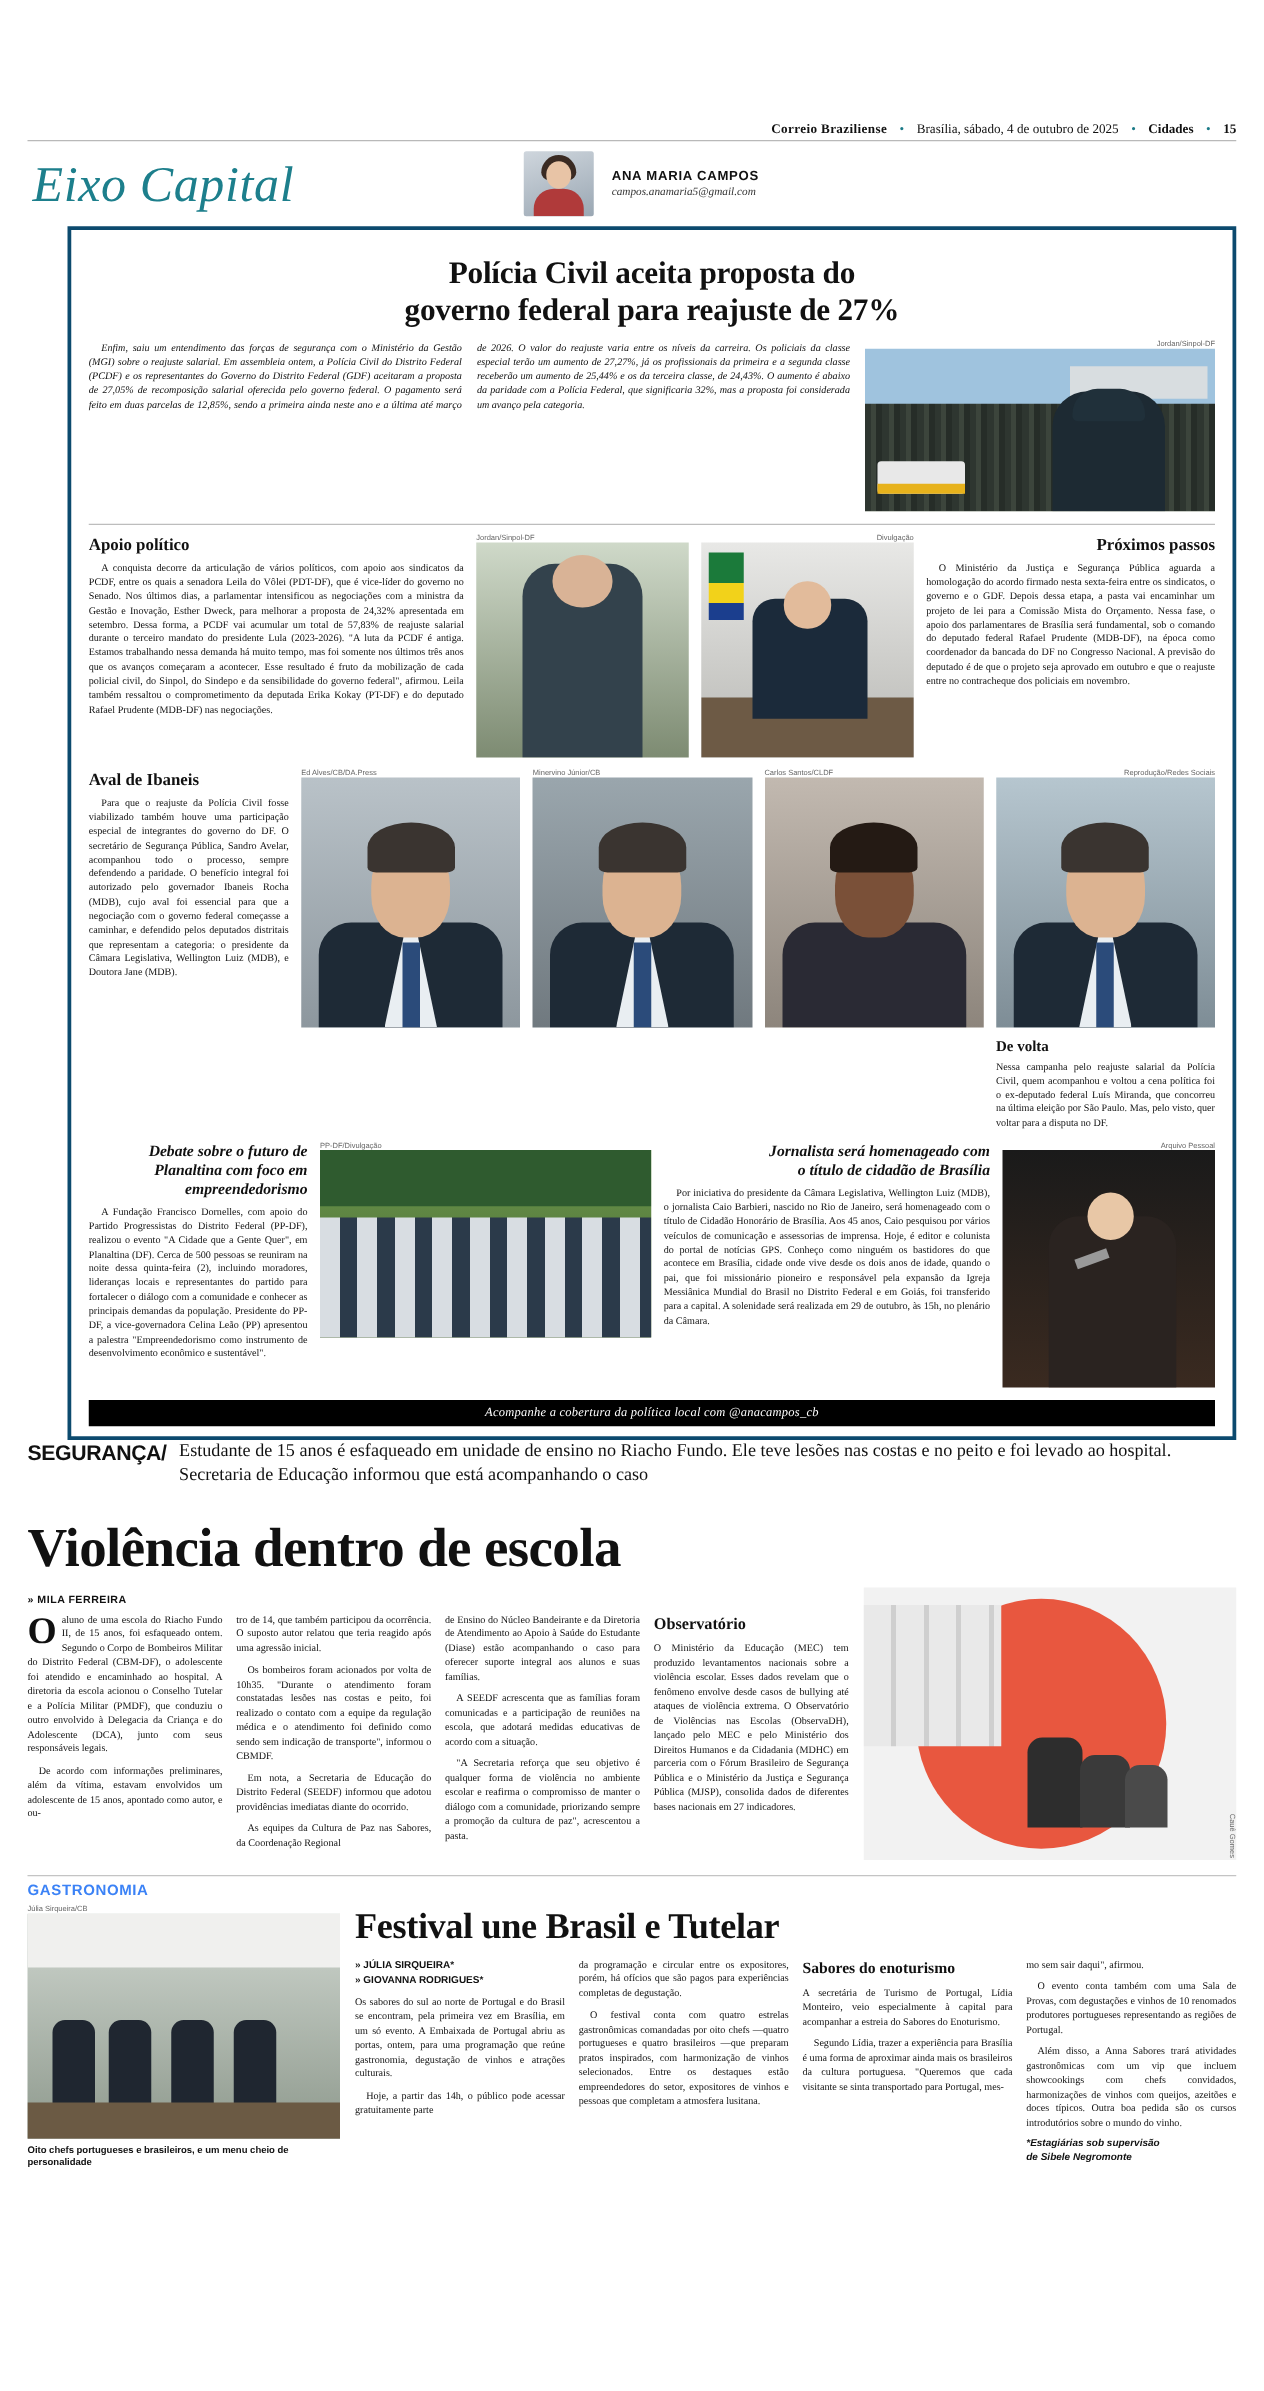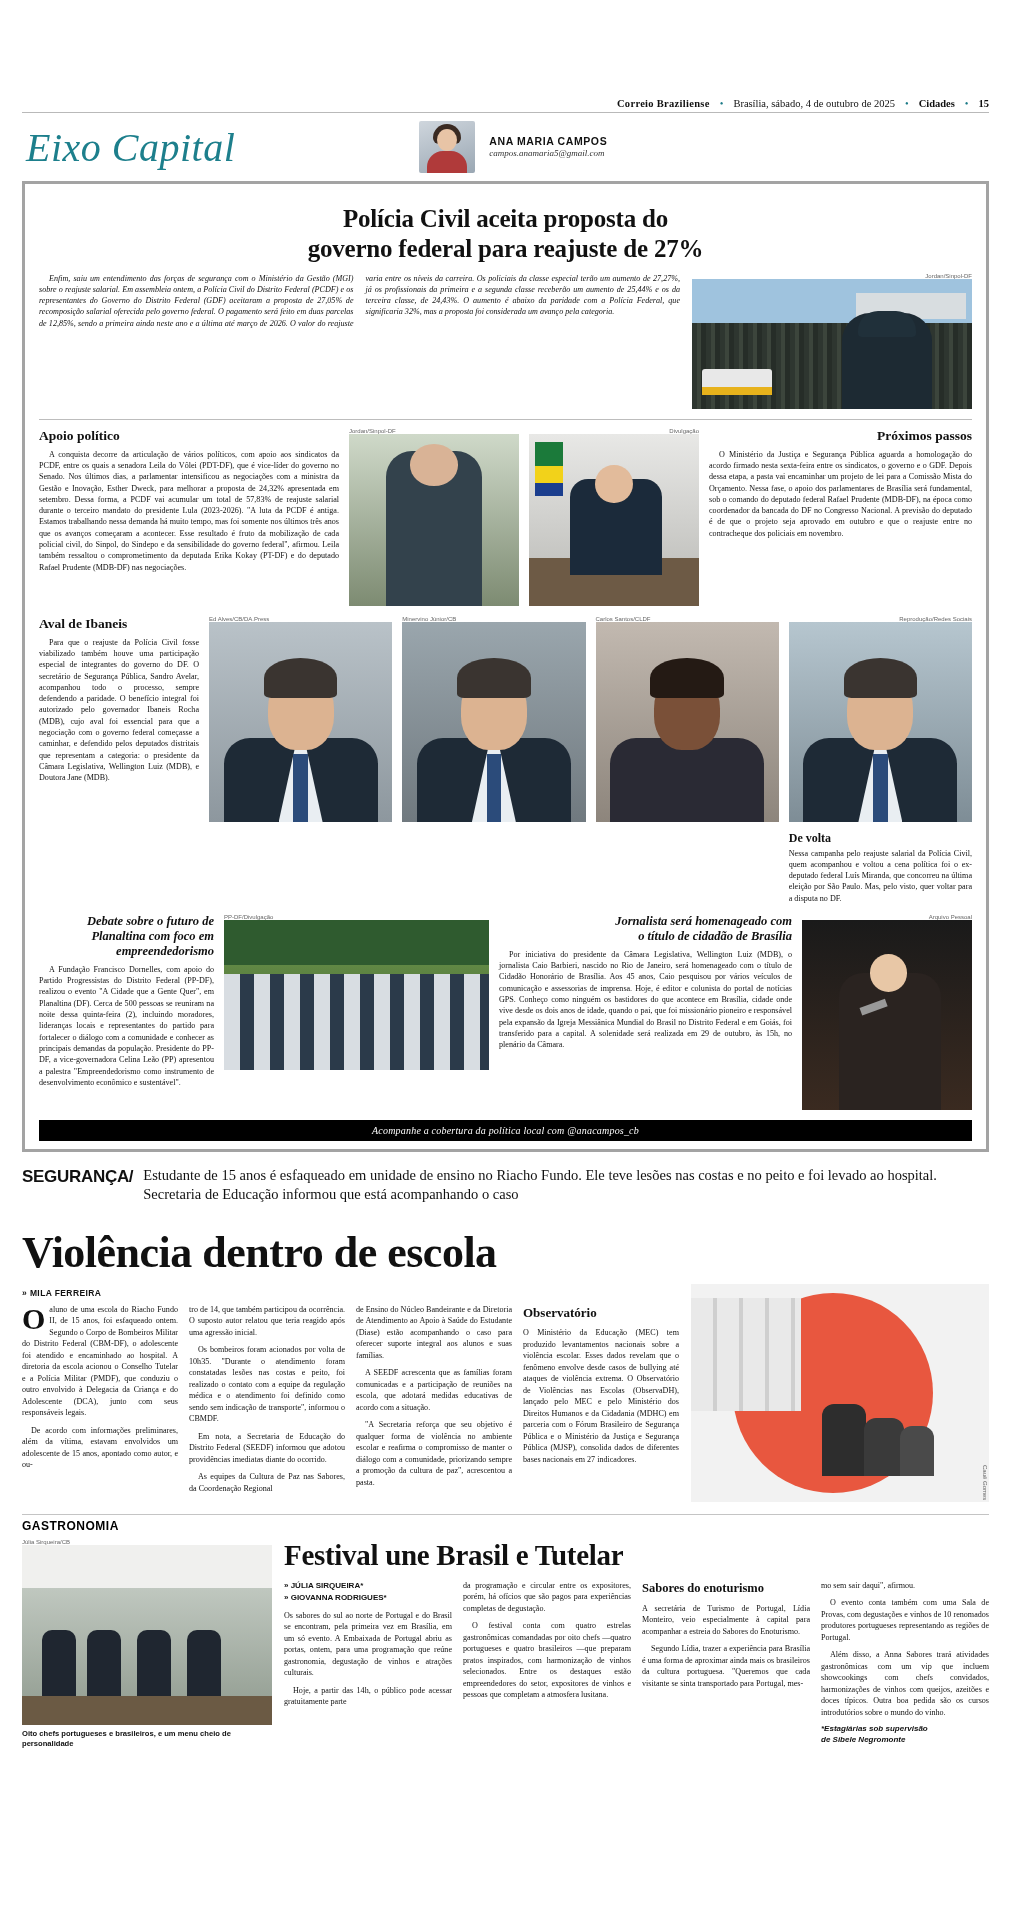--- a/index.html
+++ b/index.html
@@ -37,21 +37,21 @@
     margin-left:170px;
   }
   .author-photo .head { position:absolute; left:18px; top:8px; width:20px; height:22px; border-radius:50%; background:#e8c4a6; }
   .author-photo .hair { position:absolute; left:14px; top:3px; width:28px; height:20px; border-radius:14px 14px 6px 6px; background:#3a2a22; }
   .author-photo .body { position:absolute; left:8px; bottom:0; width:40px; height:22px; border-radius:16px 16px 0 0; background:#b03a3a; }
   .author-block { line-height:1.25; }
   .author-name { font-family:"Liberation Sans", sans-serif; font-size:10.5px; font-weight:bold; letter-spacing:.6px; }
   .author-mail { font-family:"Liberation Serif", serif; font-size:9px; font-style:italic; color:#333; }
 
   
-  .teal-box { border:3px solid #a3a3a3; padding:8px; }
+  .teal-box { border:3px solid #0c4a6e; padding:8px;margin-left:32px; }
   .inner-pad { padding:4px 6px 0 6px; }
 
   h1.lead {
     font-family:"Liberation Serif", serif;
     font-size:25px; font-weight:bold; text-align:center;
     line-height:1.18; margin:8px 0 10px 0; letter-spacing:-.2px;
   }
 
   .two-col-top { display:flex; gap:12px; }
   .lead-text { flex:1;font-style:italic; }
@@ -136,21 +136,21 @@
   .photo-sing .face { position:absolute; left:40%; bottom:62%; width:22%; height:20%; border-radius:50%; background:#e8c7a6; }
   .photo-sing .mic { position:absolute; left:34%; bottom:52%; width:16%; height:4%; background:#999; transform:rotate(-20deg); }
 
   .teal-footer {
     margin-top:10px; background:#000000; color:#fff; text-align:center;
     font-family:"Liberation Serif", serif; font-style:italic; font-size:10px;
     padding:5px 6px; letter-spacing:.2px;
   }
 
   
-  .seg-band { display:flex; gap:10px; margin-top:14px; align-items:flex-start; }
+  .seg-band { display:flex; gap:10px; align-items:flex-start; }
   .seg-label {
     font-family:"Liberation Sans", sans-serif; font-weight:bold; font-size:17px;
     letter-spacing:-.3px; white-space:nowrap; padding-top:1px;
   }
   .seg-text { font-family:"Liberation Serif", serif; font-size:14.5px; line-height:1.35; }
 
   h1.violencia {
     font-family:"Liberation Serif", serif; font-size:44px; font-weight:bold;
     margin:22px 0 6px 0; letter-spacing:-.5px;
   }
@@ -166,21 +166,21 @@
   .photo-school { width:100%; height:218px; position:relative; overflow:hidden; background:#f2f2f2; }
   .photo-school .circle { position:absolute; left:14%; top:4%; width:200px; height:200px; border-radius:50%; background:#e8573f; }
   .photo-school .bldg { position:absolute; left:0; right:0; bottom:0; height:52%; background:repeating-linear-gradient(90deg,#e9e9e9 0 22px,#cfcfcf 22px 26px); }
   .photo-school .g1 { position:absolute; left:44%; bottom:12%; width:44px; height:72px; background:#2d2d2d; border-radius:12px 12px 0 0; }
   .photo-school .g2 { position:absolute; left:58%; bottom:12%; width:40px; height:58px; background:#3a3a3a; border-radius:12px 12px 0 0; }
   .photo-school .g3 { position:absolute; left:70%; bottom:12%; width:34px; height:50px; background:#4a4a4a; border-radius:12px 12px 0 0; }
   .vcredit { font-family:"Liberation Sans", sans-serif; font-size:6px; color:#666; writing-mode:vertical-rl; position:absolute; right:1px; bottom:2px; }
 
   
   .gastro-rule { height:1px; background:#c4c4c4; margin:12px 0 4px 0; }
-  .gastro-lbl { font-family:"Liberation Sans", sans-serif; font-weight:bold; font-size:12px; color:#000000; letter-spacing:.5px; }
+  .gastro-lbl { font-family:"Liberation Sans", sans-serif; font-weight:bold; font-size:12px; color:#3b82f6; letter-spacing:.5px; }
   .gastro-wrap { display:flex; gap:12px; margin-top:6px; }
   .gastro-left { flex:0 0 250px; }
   .gastro-right { flex:1; }
   .photo-grill { width:100%; height:180px; background:linear-gradient(#cfd6cf,#8e998d); position:relative; overflow:hidden; }
   .photo-grill .tentw { position:absolute; left:0; right:0; top:0; height:24%; background:#f0f0ee; }
   .photo-grill .ch { position:absolute; bottom:6%; width:34px; height:84px; background:#1f2630; border-radius:10px 10px 0 0; }
   .photo-grill .table { position:absolute; left:0; right:0; bottom:0; height:16%; background:#6b5a44; }
   .cap-grill { font-family:"Liberation Sans", sans-serif; font-size:7.6px; font-weight:bold; margin-top:4px; line-height:1.3; }
   h1.festival { font-family:"Liberation Serif", serif; font-size:29px; font-weight:bold; margin:0 0 8px 0; letter-spacing:-.3px; }
   .fest-cols { display:flex; gap:11px; }

